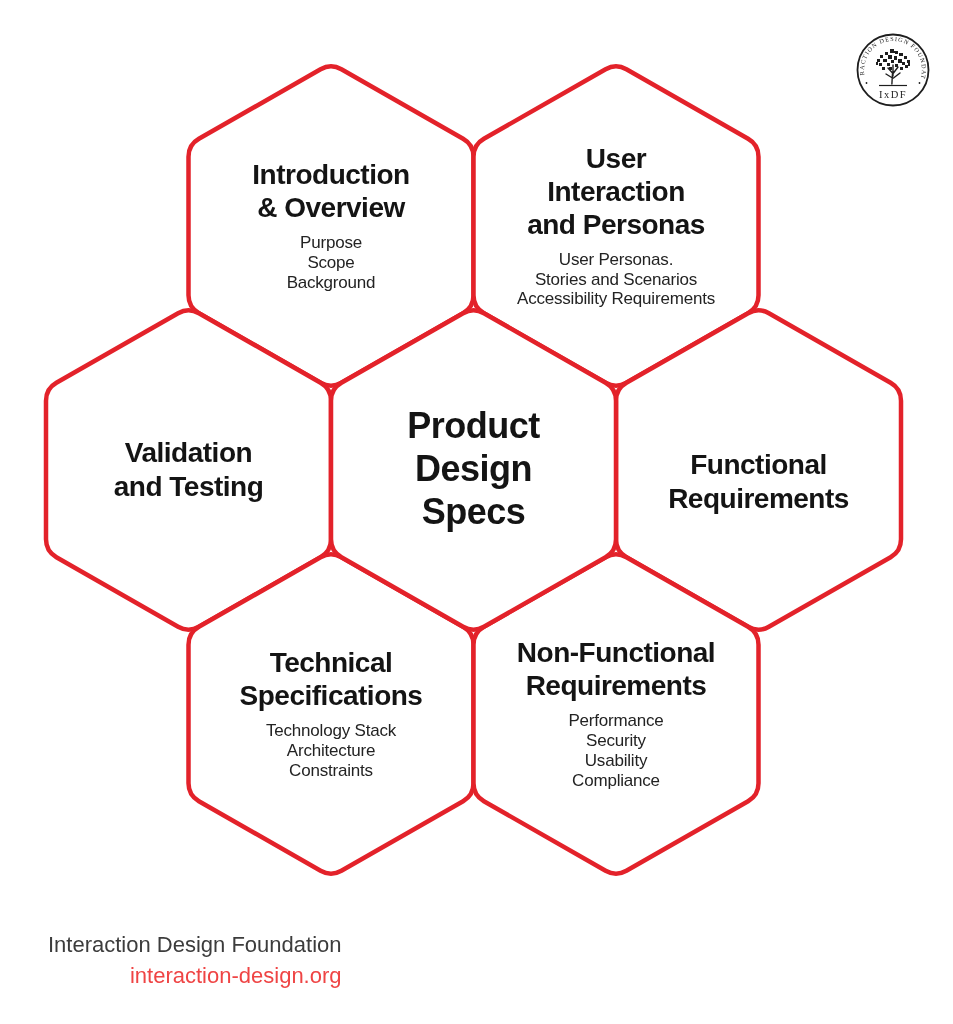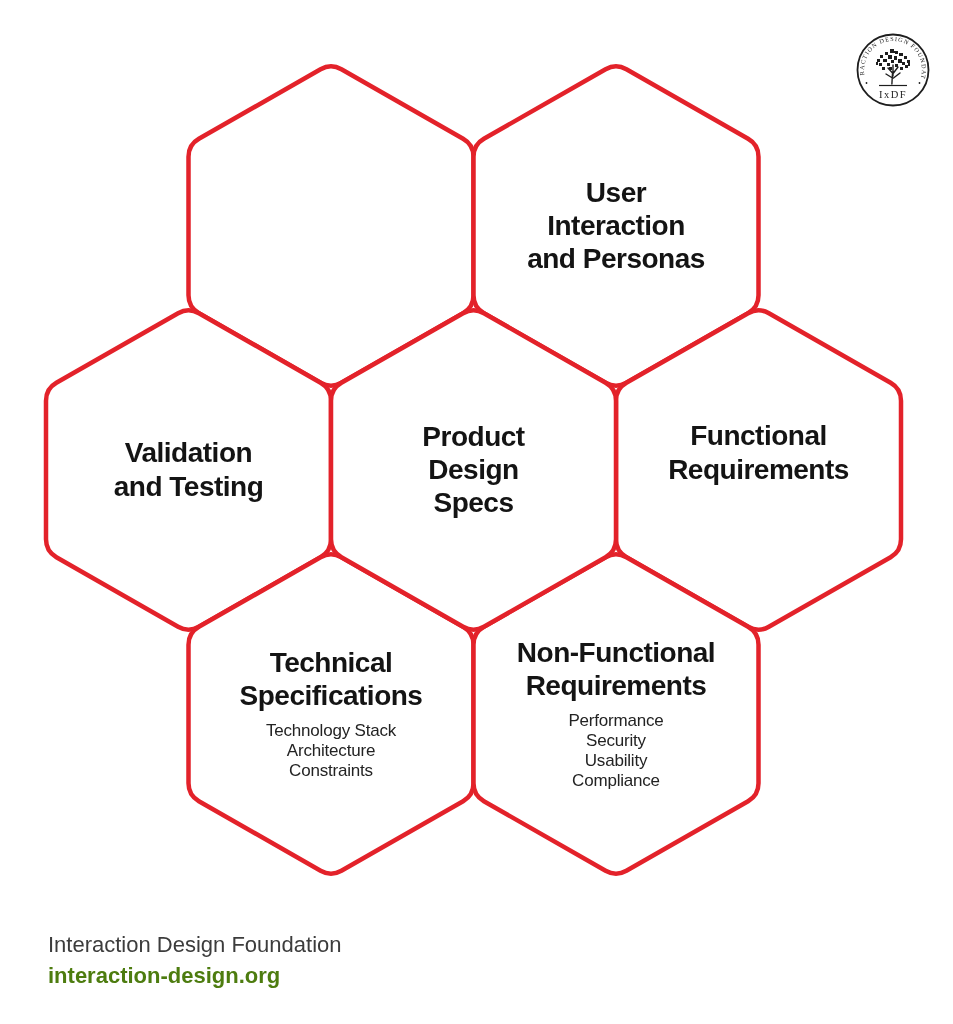--- a/index.html
+++ b/index.html
@@ -39,35 +39,35 @@
   .cell-items {
     margin-top: 9px;
     font-size: 17px;
     line-height: 1.17;
     letter-spacing: -0.2px;
     color: var(--body-text, #232323);
     white-space: pre-line;
   }
   .center-title {
     font-weight: bold;
-    font-size: 28px;
+    font-size: 36px;
     line-height: 1.19;
     letter-spacing: -0.5px;
     color: var(--title-text, #141414);
     white-space: pre-line;
   }
   .footer {
     position: absolute;
     left: 48px;
     top: 929px;
     font-size: 22px;
     line-height: 31px;
     color: var(--footer-text, #3C3C3C);
   }
-  .footer .site { font-weight: bold; color: #4d7c0f; }
+  .footer .site { font-weight: normal; color: #ef4444; text-align: right; }
   .logo-ink { stroke: var(--logo-ink, #1E1E1E); }
   .logo-fill { fill: var(--logo-ink, #1E1E1E); }
   .logo-arc-text {
     font-family: "Liberation Serif", serif;
     font-size: 6.2px;
     letter-spacing: 1.05px;
     fill: var(--logo-ink, #1E1E1E);
   }
   .logo-monogram {
     font-family: "Liberation Serif", serif;
@@ -129,39 +129,49 @@
             <rect x="-17" y="-8" width="2" height="3"></rect>
         </g>
         <path d="M -14 15.5 L 14 15.5" class="logo-ink" stroke-width="1.2"></path>
         <circle cx="-26.5" cy="13" r="0.9" class="logo-fill"></circle>
         <circle cx="26.5" cy="13" r="0.9" class="logo-fill"></circle>
       </g>
       <text x="0" y="28" text-anchor="middle" class="logo-monogram">IxDF</text>
     </g>
   </svg>
 
+  <div class="cell" style="left:188.5px; top:63px;">
+    <div class="cell-title">Introduction
+&amp; Overview</div>
+    <div class="cell-items">Purpose
+Scope
+Background</div>
+  </div>
 
   <div class="cell" style="left:473.5px; top:63px;">
     <div class="cell-title">User
 Interaction
 and Personas</div>
+    <div class="cell-items">User Personas.
+Stories and Scenarios
+Accessibility Requirements</div>
   </div>
 
   <div class="cell" style="left:46px; top:307px;align-items:center;">
     <div class="cell-title">Validation
 and Testing</div>
   </div>
 
   <div class="cell" style="left:331px; top:307px;">
     <div class="center-title">Product
 Design
 Specs</div>
   </div>
 
-  <div class="cell" style="left:616px; top:290px;gap:28px;">
+  <div class="cell" style="left:616px; top:319px;gap:28px;">
     <div class="cell-title">Functional
 Requirements</div>
   </div>
 
   <div class="cell" style="left:188.5px; top:551px;text-align:center;">
     <div class="cell-title">Technical
 Specifications</div>
     <div class="cell-items">Technology Stack
 Architecture
 Constraints</div>

